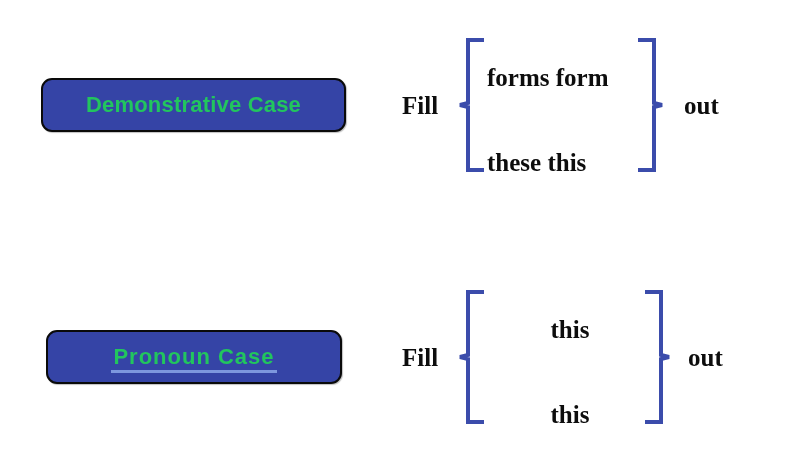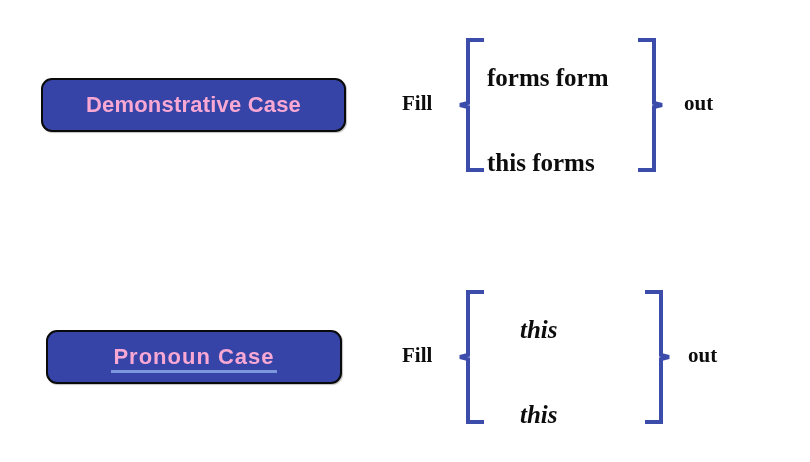--- a/index.html
+++ b/index.html
@@ -43,21 +43,21 @@
     border-radius: 11px;
     display: flex;
     align-items: center;
     justify-content: center;
     box-shadow: 1px 1px 1px rgba(0,0,0,0.25);
   }
   .case-button .case-label {
     font-family: "Liberation Sans", sans-serif;
     font-weight: bold;
     font-size: 22px;
-    color: #f9a8d4;
+    color: #22c55e;
     letter-spacing: 0.2px;
     white-space: nowrap;
     line-height: 1;
   }
 
   .group.top .case-button {
     left: 41px;
     top: 53px;
     width: 305px;
     height: 54px;
@@ -82,21 +82,21 @@
     bottom: -5px;
     height: 3px;
     background: #7d97de;
   }
 
   
   .phrase {
     position: absolute;
     font-family: "Liberation Serif", serif;
     font-weight: bold;
-    font-size: 21px;
+    font-size: 25px;
     color: #0d0d0d;
     white-space: nowrap;
     line-height: 1;
   }
 
   .verb-left  { left: 402px; top: 68px; }
   .verb-right { left: 684px; top: 68px; }
 
   .group.bottom .verb-left  { left: 402px; top: 68px; }
   .group.bottom .verb-right { left: 688px; top: 68px; }
@@ -107,24 +107,23 @@
     left: 487px;
     top: 40px;
     width: 160px;
     height: 110px;
     display: flex;
     flex-direction: column;
     justify-content: space-between;
     align-items: flex-start;
   }
   .group.bottom .options {
-    left: 520px;
-    align-items: flex-start;
+    left: 500px;
+    align-items: center;
     width: 140px;
-    font-style: italic;
   }
   .options .opt {
     font-family: "Liberation Serif", serif;
     font-weight: bold;
     font-size: 25px;
     color: #0d0d0d;
     white-space: nowrap;
     line-height: 1;
   }
 
@@ -152,21 +151,21 @@
     <div class="phrase verb-left">Fill</div>
 
     <span class="brace left">
       <svg width="26" height="136" viewBox="0 0 26 136" xmlns="http://www.w3.org/2000/svg">
         <path d="M24 3 L10 3 L10 66 L2 68 L10 70 L10 133 L24 133" fill="none" stroke="#3b4cab" stroke-width="4" stroke-linecap="square" stroke-linejoin="miter"></path>
       </svg>
     </span>
 
     <div class="options">
       <span class="opt">forms form</span>
-      <span class="opt">this forms</span>
+      <span class="opt">these this</span>
     </div>
 
     <span class="brace right">
       <svg width="26" height="136" viewBox="0 0 26 136" xmlns="http://www.w3.org/2000/svg">
         <path d="M2 3 L16 3 L16 66 L24 68 L16 70 L16 133 L2 133" fill="none" stroke="#3b4cab" stroke-width="4" stroke-linecap="square" stroke-linejoin="miter"></path>
       </svg>
     </span>
 
     <div class="phrase verb-right">out</div>
   </div>

